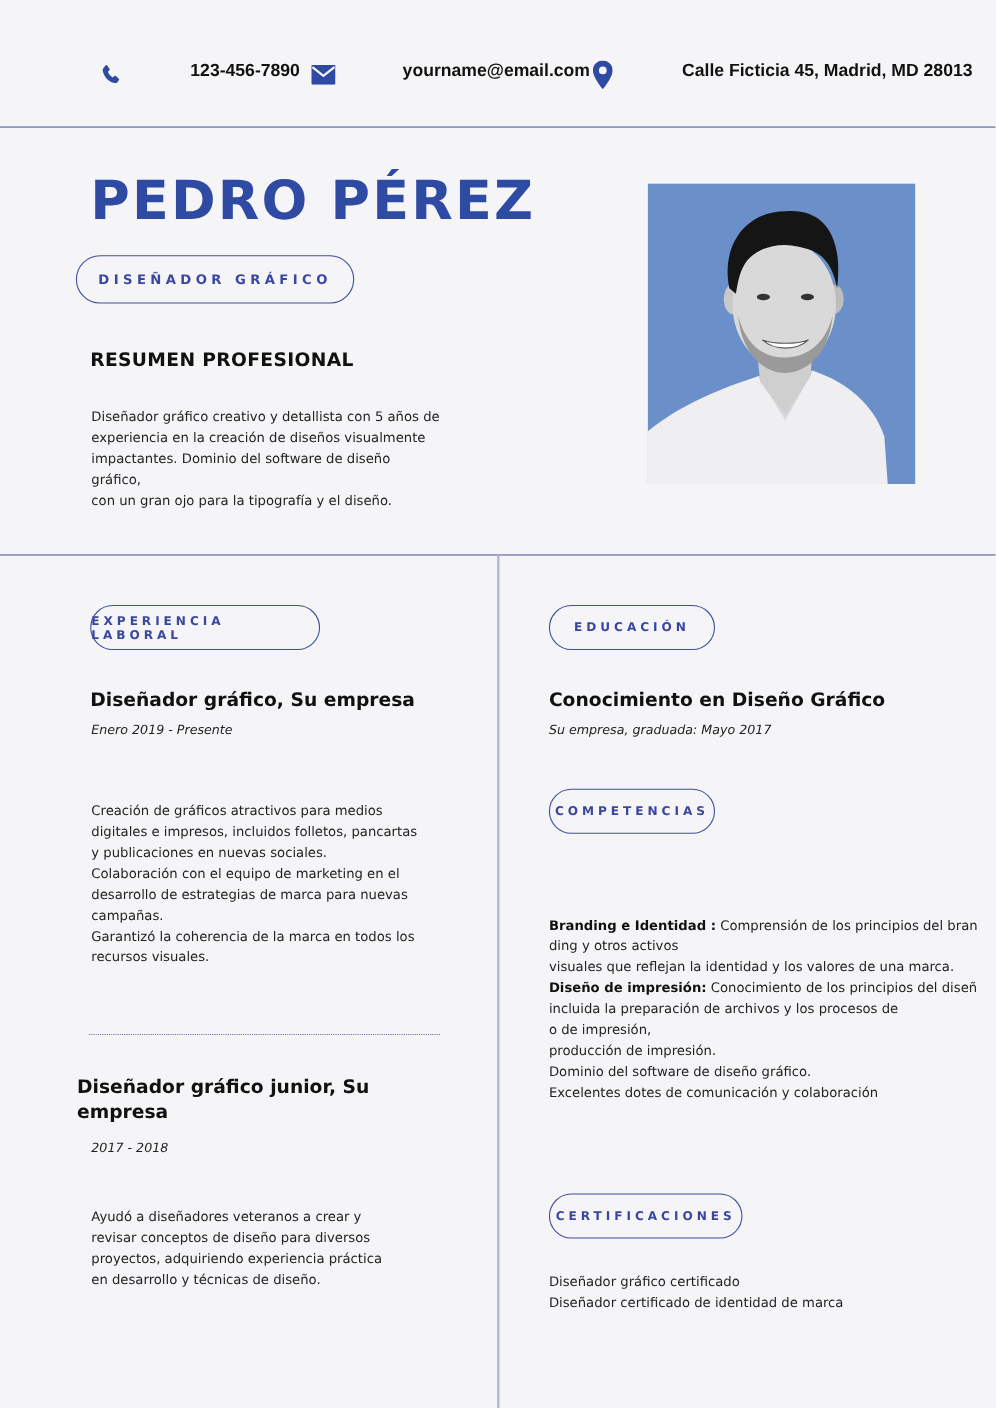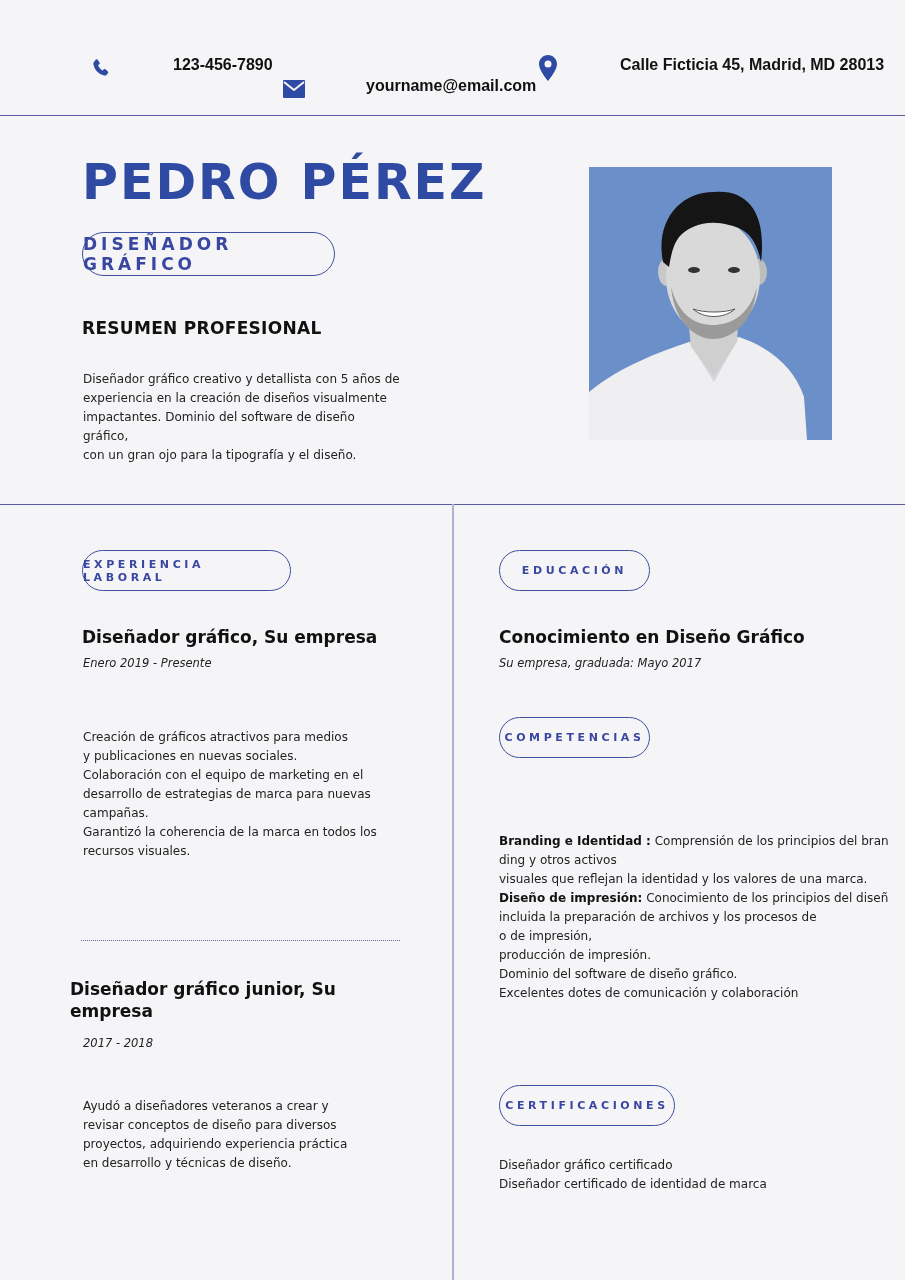--- a/index.html
+++ b/index.html
@@ -23,21 +23,21 @@
       position: absolute; left: 82px; top: 154px;
       font-size: 49px; font-weight: 700; color: #2f4aa3; letter-spacing: 2px;
       font-family: "DejaVu Sans", sans-serif;
     }
     .pill {
       position: absolute; border: 1.5px solid #3f4fa0; border-radius: 22px;
       display: flex; align-items: center; justify-content: center;
       color: #3a47a0; font-weight: 700; letter-spacing: 3.6px;
       font-family: "DejaVu Sans", sans-serif;
     }
-    .pill-role { left: 82px; top: 232px; width: 253px; height: 44px; font-size: 17px; letter-spacing: 4px; }
+    .pill-role { left: 69px; top: 232px; width: 253px; height: 44px; font-size: 12px; letter-spacing: 4px; }
     .section-heading {
       position: absolute; left: 82px; top: 318px;
       font-size: 17px; font-weight: 600; color: #111; letter-spacing: 0.3px;
       font-family: "DejaVu Sans", sans-serif;
     }
     .body-text {
       position: absolute; font-size: 12px; line-height: 19px; color: #222;
       font-family: "DejaVu Sans", sans-serif;
     }
     .summary { left: 83px; top: 370px; width: 320px; }
@@ -71,21 +71,21 @@
 
 <div class="contact-bar">
   <div class="contact-item" style="left:89px;">
     <span class="icon">
       <svg width="22" height="22" viewBox="0 0 24 24">
           <path fill="#2f4aa3" d="M6.6 2.5c.5-.3 1.1-.2 1.5.3l2.3 3.1c.4.5.3 1.2-.1 1.6l-1.5 1.4c.9 2.2 2.6 4.3 4.8 5.7l1.6-1.3c.5-.4 1.2-.4 1.6 0l2.8 2.6c.4.4.5 1.1.1 1.6l-1.5 1.9c-.6.8-1.7 1.1-2.7.8C9.2 18.6 5 14 3.7 7.9c-.2-1 .1-2 .9-2.6z"></path>
         </svg>
     </span>
     <span class="text">123-456-7890</span>
   </div>
-  <div class="contact-item" style="left:282px;margin-top:21px;">
+  <div class="contact-item" style="left:282px;">
     <span class="icon">
       <svg width="22" height="18" viewBox="0 0 22 18">
           <rect x="0" y="0" width="22" height="18" rx="1" fill="#2f4aa3"></rect>
           <path d="M1 2 L11 10 L21 2" stroke="#f5f5f7" stroke-width="2" fill="none"></path>
         </svg>
     </span>
     <span class="text">yourname@email.com</span>
   </div>
   <div class="contact-item" style="left:536px;">
     <span class="icon">
@@ -139,20 +139,21 @@
 <div class="col-divider"></div>
 
 <div class="pill pill-exp">
   <span>EXPERIENCIA LABORAL</span>
 </div>
 
 <div class="job-title" style="left:82px; top:626px;">Diseñador gráfico, Su empresa</div>
 <div class="job-date" style="left:83px; top:656px;">Enero 2019 - Presente</div>
 <div class="body-text" style="left:83px; top:728px; width:330px;">
   <div>Creación de gráficos atractivos para medios</div>
+  <div>digitales e impresos, incluidos folletos, pancartas</div>
   <div>y publicaciones en nuevas sociales.</div>
   <div>Colaboración con el equipo de marketing en el</div>
   <div>desarrollo de estrategias de marca para nuevas</div>
   <div>campañas.</div>
   <div>Garantizó la coherencia de la marca en todos los</div>
   <div>recursos visuales.</div>
 </div>
 
 <div class="dotted"></div>
 

